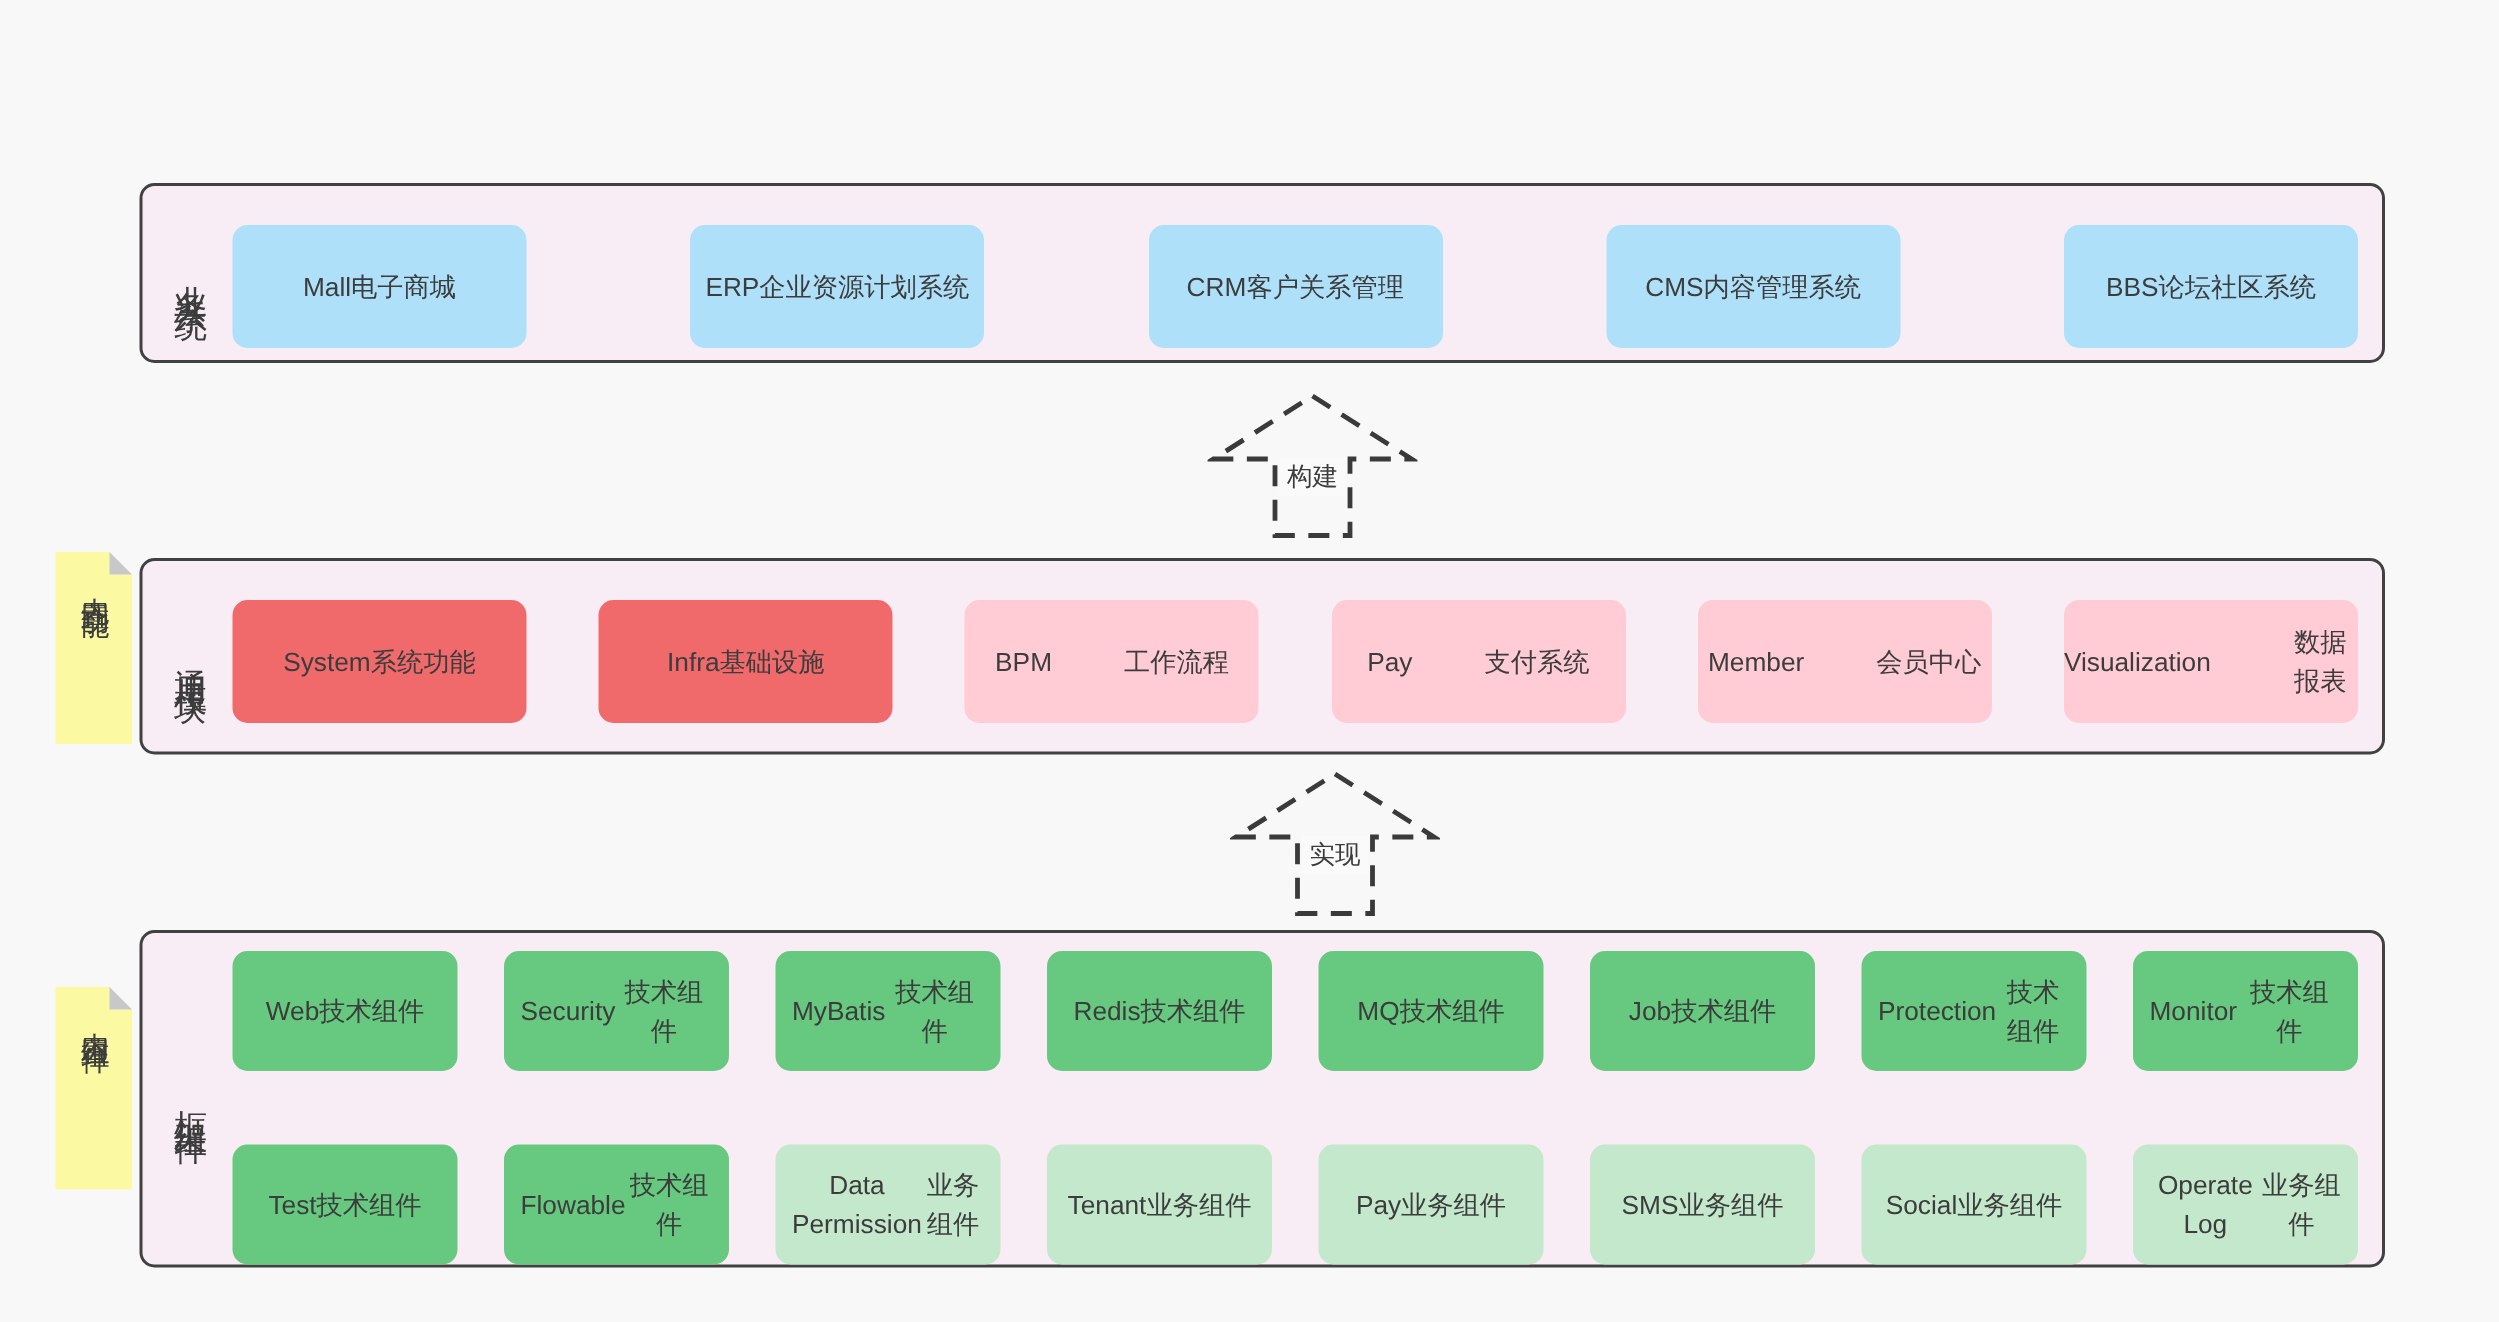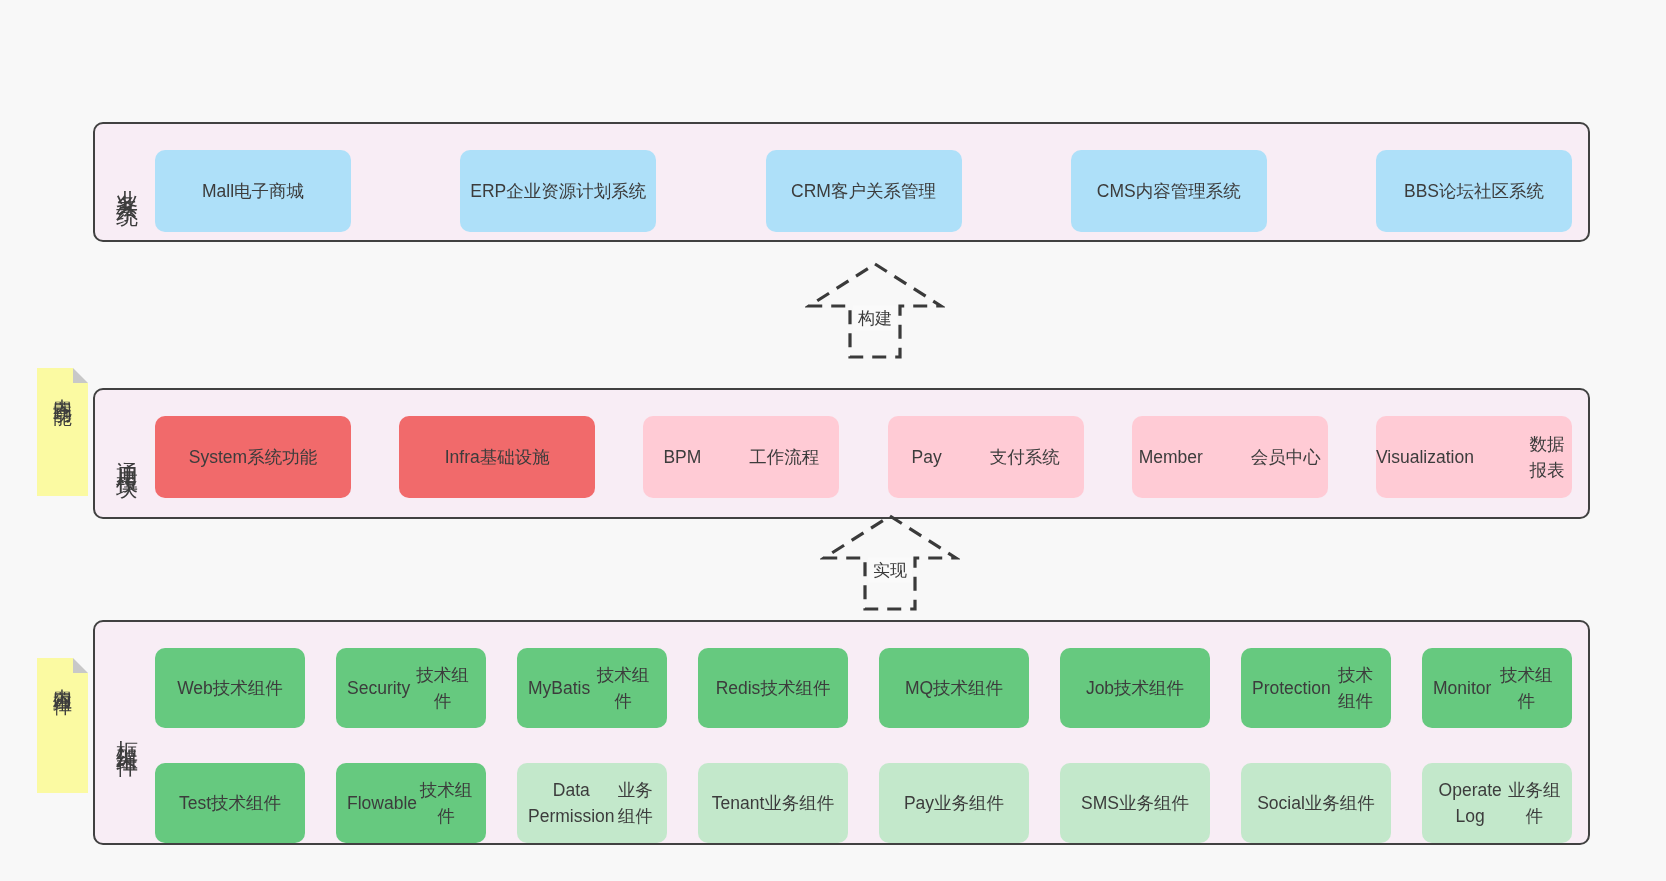--- a/index.html
+++ b/index.html
@@ -9,35 +9,35 @@
     font-family:"Liberation Sans","DejaVu Sans",sans-serif;
     color:#3c3c3c;
   }
   
   .layer {
     position:absolute; left:93px; width:1497px;
     background:#f8edf5; border:2px solid #414141; border-radius:10px;
     box-sizing:border-box;
   }
   .layer-1 { top:122px; height:120px; }
-  .layer-2 { top:388px; height:131px; }
+  .layer-2 { top:372px; height:131px; }
   .layer-3 { top:620px; height:225px; }
   .layer-label {
     position:absolute; left:17px; top:50%; transform:translateY(-50%);
     writing-mode:vertical-lr; text-orientation:upright;
     font-size:22px; letter-spacing:5px; color:#3c3c3c; white-space:nowrap;
   }
   
   .box-row {
     position:absolute; left:60px; right:16px;
     display:flex; justify-content:space-between;
   }
   .layer-1 .box-row { top:26px; }
   .layer-2 .box-row { top:26px; }
-  .layer-3 .row-a { top:26px; }
+  .layer-3 .row-a { top:12px; }
   .layer-3 .row-b { top:125px;margin-top:16px; }
   .box {
     box-sizing:border-box; border-radius:10px;
     display:flex; flex-direction:row; justify-content:center; align-items:center;
     text-align:center; font-size:17.5px; line-height:26px; color:#3c3c3c;
   }
   .wide   { width:196px; height:82px; }
   .narrow { width:150px; height:80px; padding:0 11px; }
   .c-blue   { background:#aee0f9; }
   .c-red    { background:#f16a6b; }

